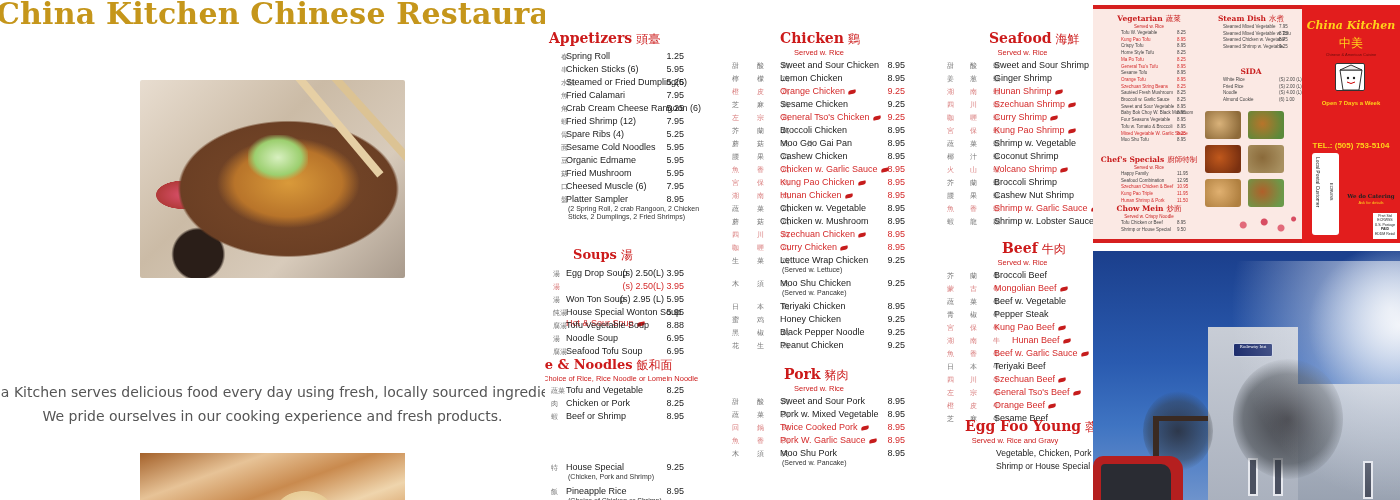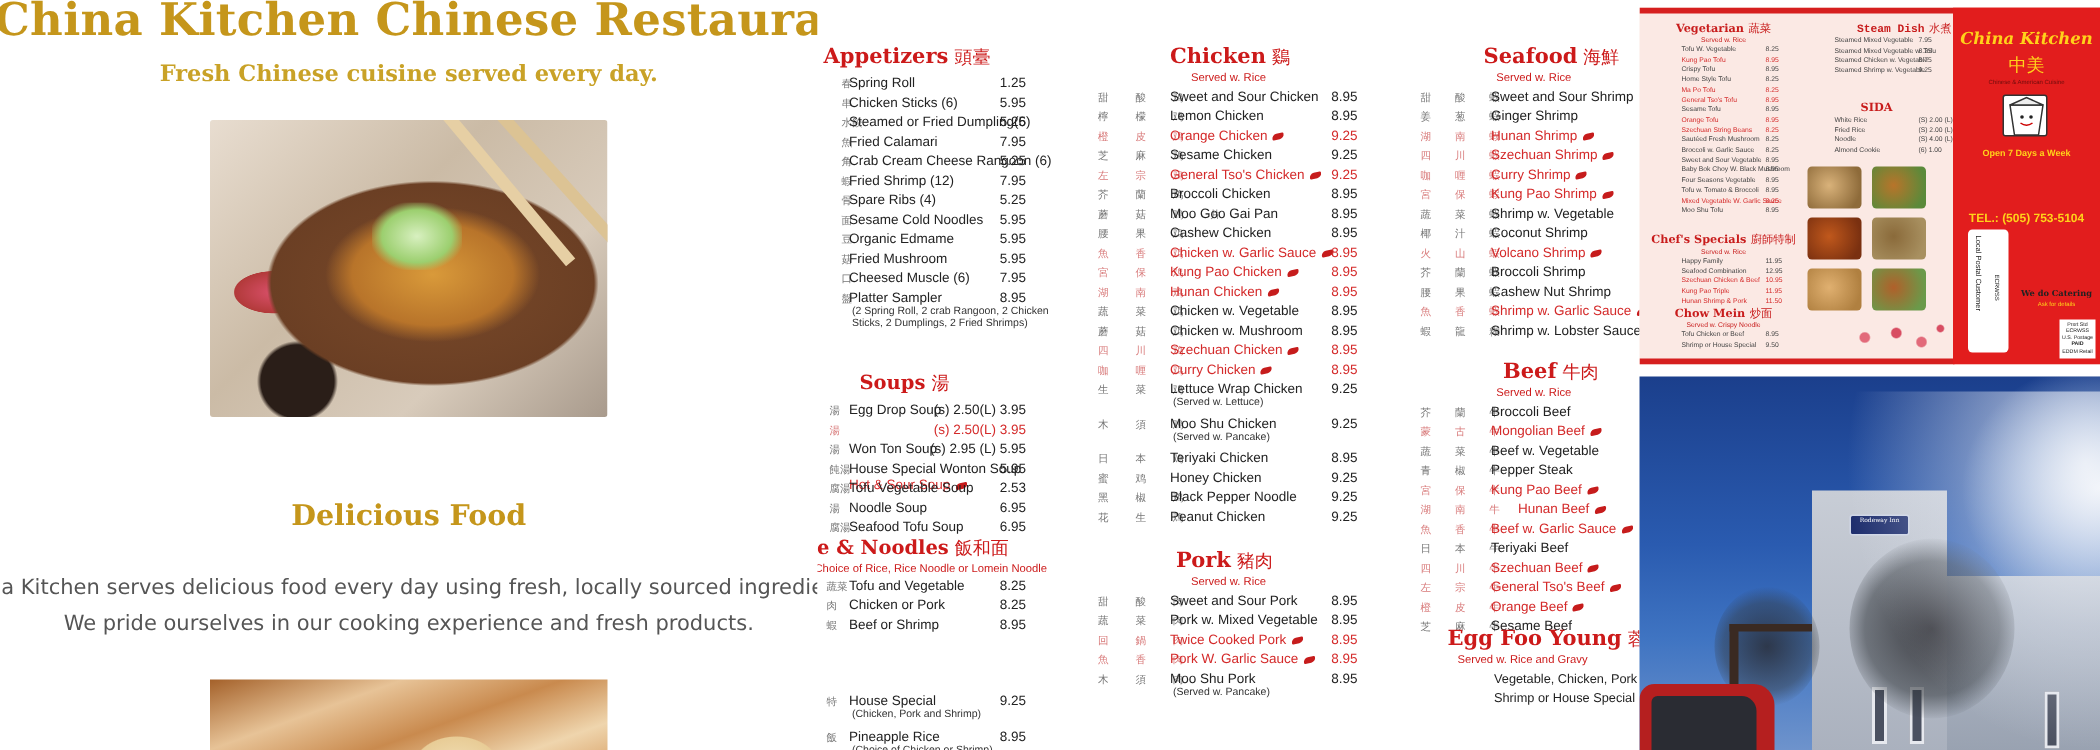--- a/index.html
+++ b/index.html
@@ -75,27 +75,25 @@
   .building .win { position: absolute; width: 10px; height: 38px; background: #4a5060; border: 2px solid #e6e8ee; }
   .building .car { position: absolute; left: 0; top: 205px; width: 90px; height: 50px; background: #b51f1f; border-radius: 10px 14px 0 0; }
   .building .car .glass { position: absolute; left: 8px; top: 8px; width: 70px; height: 40px; background: #2a2c33; border-radius: 4px 10px 0 0; }
   .building .haze { position: absolute; right: -30px; top: 10px; width: 200px; height: 240px; background: radial-gradient(ellipse at 80% 20%, rgba(255,255,255,0.75) 0%, rgba(230,235,245,0.35) 40%, transparent 70%); }
 </style>
 </head>
 <body>
 
 <div class="site">
   <div class="site-title">China Kitchen Chinese Restaurant</div>
-  <div class="site-tagline">Fresh Chinese cuisine served every day.</div>
   <div class="hero-img">
     <div class="chop1"></div>
     <div class="chop2"></div>
     <div class="cucumber"></div>
   </div>
-  <div class="section-title">Delicious Food</div>
   <div class="section-body">China Kitchen serves delicious food every day using fresh, locally sourced ingredients. We pride ourselves in our cooking experience and fresh products.</div>
   <div class="dumpling-img"></div>
 </div>
 
 <div class="menu">
   <div class="mcol" id="col1" style="left:4px; width:175px;">
       <div style="position: absolute; top: 30px; left: 0px; width: 100%;">
         <div class="mhead" style="font-size: 14px; margin-left: 0px;"><span>Appetizers</span><span class="zh">頭臺</span></div>
         <div style="position: relative; margin-top: 3px;">
           <div class="mrow">
@@ -180,21 +178,21 @@
             <span class="price" style="right: 40px;">(s) 2.95 (L) 5.95</span>
           </div>
           <div class="mrow">
             <span class="zh" style="left: 4px; letter-spacing: 0px;">飩湯</span>
             <span class="name" style="left: 17px;">House Special Wonton Soup</span>
             <span class="price" style="right: 40px;">5.95</span>
           </div>
           <div class="mrow">
             <span class="zh" style="left: 4px; letter-spacing: 0px;">腐湯</span>
             <span class="name" style="left: 17px;">Tofu Vegetable Soup</span>
-            <span class="price" style="right: 40px;">2.53</span>
+            <span class="price" style="right: 40px;">8.88</span>
           </div>
           <div class="mrow">
             <span class="zh" style="left: 4px; letter-spacing: 0px;">湯</span>
             <span class="name" style="left: 17px;">Noodle Soup</span>
             <span class="price" style="right: 40px;">6.95</span>
           </div>
           <div class="mrow">
             <span class="zh" style="left: 4px; letter-spacing: 0px;">腐湯</span>
             <span class="name" style="left: 17px;">Seafood Tofu Soup</span>
             <span class="price" style="right: 40px;">6.95</span>
@@ -558,21 +556,21 @@
       <div class="bline hot" style="left: 28px; top: 192.8px;">Hunan Shrimp &amp; Pork</div>
       <div class="bline hot" style="left: 84px; top: 192.8px;">11.50</div>
       <div class="bsec" style="left: 6px; top: 199px; width: 100px; text-align: center;"><span>Chow Mein</span><span style="margin-left: 3px; font-weight: normal;">炒面</span></div>
       <div class="bline" style="left: 6px; top: 209px; width: 100px; text-align: center; color: rgb(200, 28, 28);">Served w. Crispy Noodle</div>
       <div class="bline" style="left: 28px; top: 215px;">Tofu Chicken or Beef</div>
       <div class="bline" style="left: 84px; top: 215px;">8.95</div>
       <div class="bline" style="left: 28px; top: 221.7px;">Shrimp or House Special</div>
       <div class="bline" style="left: 84px; top: 221.7px;">9.50</div>
     </div>
   <div id="brochure-mid">
-      <div class="bsec" style="left: 108px; top: 9px; width: 100px; text-align: right; font-family: Liberation Mono, monospace;"><span>Steam Dish</span><span style="margin-left: 3px; font-weight: normal;">水煮</span></div>
+      <div class="bsec" style="left: 108px; top: 9px; width: 100px; text-align: center;"><span>Steam Dish</span><span style="margin-left: 3px; font-weight: normal;">水煮</span></div>
       <div class="bline" style="left: 130px; top: 19px;">Steamed Mixed Vegetable</div>
       <div class="bline" style="left: 186px; top: 19px;">7.95</div>
       <div class="bline" style="left: 130px; top: 25.7px;">Steamed Mixed Vegetable w. Tofu</div>
       <div class="bline" style="left: 186px; top: 25.7px;">8.25</div>
       <div class="bline" style="left: 130px; top: 32.4px;">Steamed Chicken w. Vegetable</div>
       <div class="bline" style="left: 186px; top: 32.4px;">8.75</div>
       <div class="bline" style="left: 130px; top: 39.1px;">Steamed Shrimp w. Vegetable</div>
       <div class="bline" style="left: 186px; top: 39.1px;">9.25</div>
       <div class="bsec" style="left: 108px; top: 62px; width: 100px; text-align: center;"><span>SIDA</span></div>
       <div class="bline" style="left: 130px; top: 72px;">White Rice</div>

